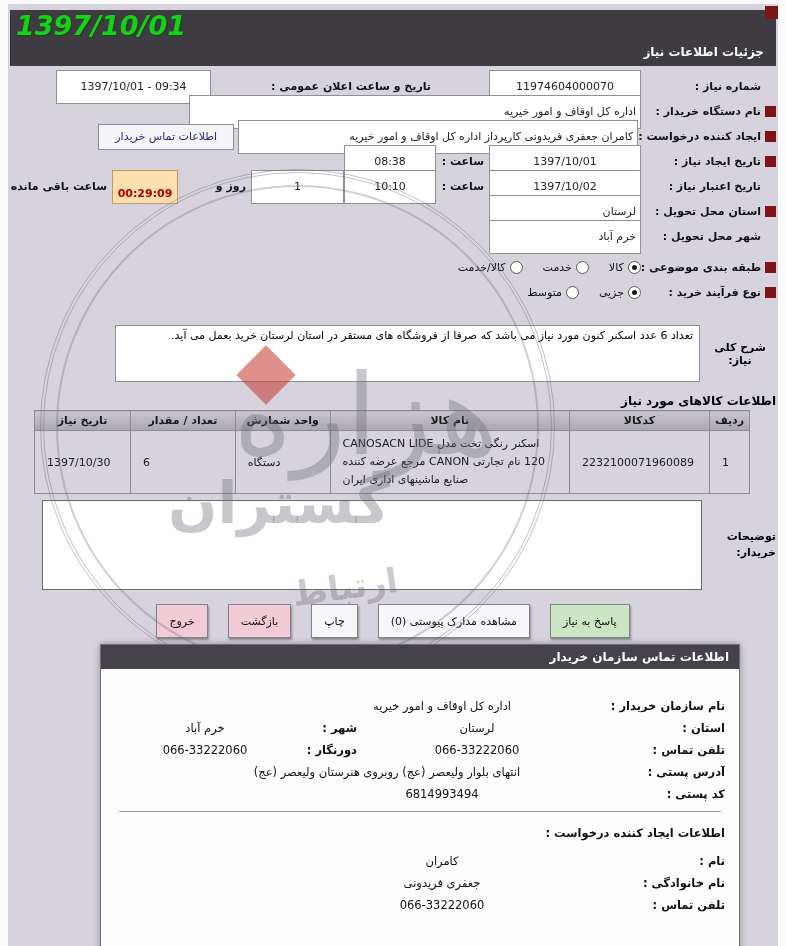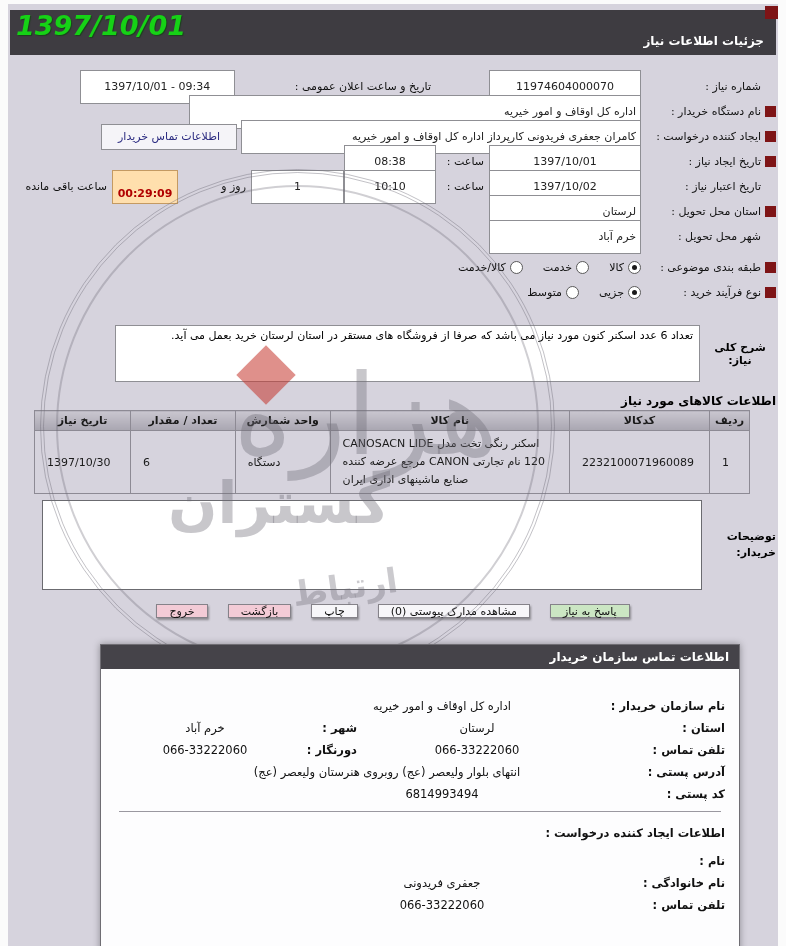--- a/index.html
+++ b/index.html
@@ -2,32 +2,32 @@
 <html lang="fa" dir="rtl"><head>
 <meta charset="utf-8">
 <style>
   *{box-sizing:border-box;margin:0;padding:0}
   html,body{background:#fbfbfb}
   body{font-family:"DejaVu Sans",sans-serif}
   .page{position:relative;width:786px;height:946px;background:#d6d3dd;overflow:hidden;direction:rtl;
         border-left:8px solid #fbfbfb;border-right:8px solid #fbfbfb;border-top:4px solid #fbfbfb}
 
   
-  .titlebar{position:absolute;top:6px;left:2px;right:2px;height:45px;background:#3e3c41;z-index:1}
+  .titlebar{position:absolute;top:6px;left:2px;right:2px;height:56px;background:#3e3c41;z-index:1}
   .titlebar .title{position:absolute;right:12px;bottom:7px;font-size:12px;font-weight:bold;color:#fff}
   .overlay-date{position:absolute;top:6px;left:8px;font-size:27px;font-weight:bold;font-style:italic;
                 color:#16d216;direction:ltr;z-index:6;text-shadow:1px 1px 1px rgba(0,70,0,.55)}
   .corner-req{position:absolute;top:2px;right:0;width:13px;height:13px;background:#7e1416;z-index:6}
 
   
   .form{position:absolute;top:72px;right:2px;left:2px;z-index:1}
   .frow{display:flex;align-items:center;height:21px;margin-bottom:4px}
   .req{flex:0 0 11px;width:11px;height:11px;margin-left:4px}
   .req.on{background:#7e1416}
-  .flabel{font-weight:normal;font-size:11px;color:#111;white-space:nowrap;text-align:right}
+  .flabel{font-weight:bold;font-size:11px;color:#111;white-space:nowrap;text-align:right}
   .c1{flex:0 0 120px}
   .box{height:19px;border:1px solid #8f8f94;background:#fff;font-family:inherit;font-size:11px;
        padding:16px 4px;color:#222;direction:rtl;text-align:right}
   .box.num{direction:ltr;text-align:center}
   .w152{flex:0 0 152px;width:152px}
   .w155{flex:0 0 155px;width:155px}
   .w452{flex:0 0 452px;width:452px}
   .w400{flex:0 0 400px;width:400px}
   .w92{flex:0 0 92px;width:92px}
   .w93{flex:0 0 93px;width:93px}
@@ -60,21 +60,21 @@
   .ltr{direction:ltr}
 
   
   .notes-row{display:flex;align-items:center;margin-top:6px}
   .notes-label{flex:0 0 72px;font-weight:bold;font-size:11px;text-align:right;line-height:1.5}
   .notes-area{flex:0 0 660px;height:90px;margin-right:2px;border:1px solid #6b6b70;background:#fff;
               font-family:inherit;font-size:11px;padding:4px;resize:none;direction:rtl}
 
   
   .btnrow{display:flex;justify-content:center;gap:20px;margin-top:14px}
-  .btn{font-family:inherit;font-size:11px;height:14px;padding:0 12px;border:1px solid #858289;
+  .btn{font-family:inherit;font-size:11px;height:34px;padding:0 12px;border:1px solid #858289;
        background:#f7f6f9;box-shadow:1px 2px 2px rgba(50,50,50,.45);cursor:pointer;color:#111}
   .btn.green{background:#cbe6c3}
   .btn.pink{background:#f3cbd6}
 
   
   .wm{position:absolute;left:32px;top:165px;width:515px;height:515px;z-index:2;pointer-events:none}
   .wm-ring{position:absolute;inset:0;border-radius:50%;border:4px double rgba(110,107,118,.42)}
   .wm-ring::before{content:"";position:absolute;inset:12px;border-radius:50%;border:2px solid rgba(110,107,118,.32)}
   .wm-t1{position:absolute;top:190px;left:58px;width:400px;text-align:right;font-size:112px;font-weight:normal;
          color:rgba(110,107,118,.38);line-height:1}
@@ -291,20 +291,21 @@
         <span class="plabel">کد پستی :</span>
         <span class="pvalue pnum">6814993494</span>
       </div>
 
       <hr class="psep">
 
       <div class="ptitle">اطلاعات ایجاد کننده درخواست :</div>
 
       <div class="prow">
         <span class="plabel">نام :</span>
+        <span class="pvalue">کامران</span>
       </div>
 
       <div class="prow">
         <span class="plabel">نام خانوادگی :</span>
         <span class="pvalue">جعفری فریدونی</span>
       </div>
 
       <div class="prow">
         <span class="plabel">تلفن تماس :</span>
         <span class="pvalue pnum">066-33222060</span>

